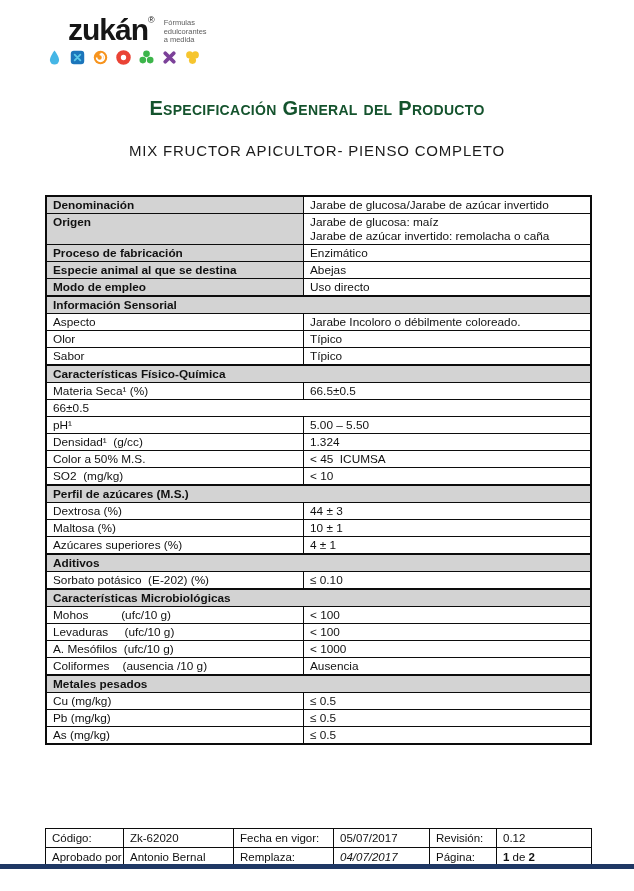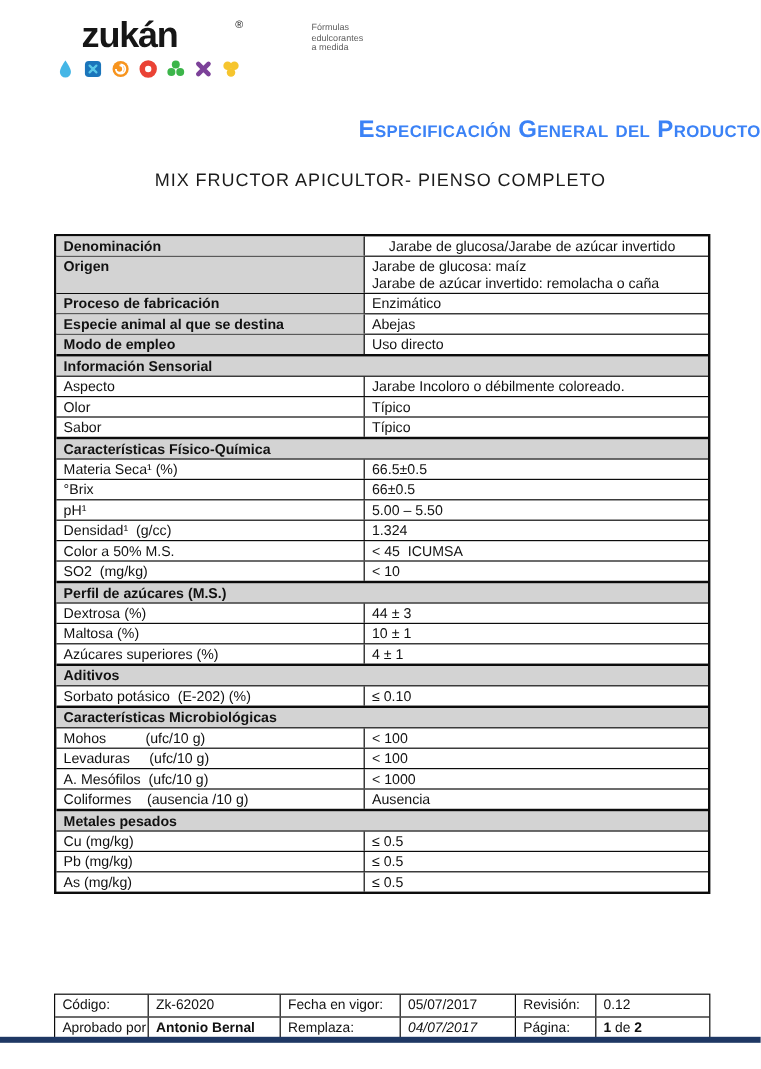--- a/index.html
+++ b/index.html
@@ -6,38 +6,38 @@
     --border:#0c0c0c;
     --gray:#d3d3d3;
     --navy:#1f3864;
   }
   *{margin:0;padding:0;box-sizing:border-box;}
   body{background:#ececec;font-family:"Liberation Sans",sans-serif;}
   .page{position:relative;width:634px;height:891px;margin:0 auto;background:#ffffff;overflow:hidden;}
 
   
   .logo{position:absolute;left:46px;top:14px;}
-  .brand-row{display:flex;align-items:flex-start;margin-left:22px;gap:48px;}
+  .brand-row{display:flex;align-items:flex-start;margin-left:22px;}
   .brand{font-size:30px;font-weight:700;letter-spacing:-1px;color:#161616;line-height:32px;}
   .reg{font-size:9px;color:#161616;margin-top:1px;}
   .tagline{margin-left:9px;margin-top:5px;font-size:7.5px;color:#5e5e5e;line-height:8.5px;}
   .icons-row{display:flex;gap:6px;margin-top:3px;}
   .ic{width:17px;height:17px;display:block;}
   .ic svg{width:100%;height:100%;display:block;}
 
   
-  .title{position:absolute;top:97px;left:0;width:100%;text-align:right;
-         font-variant:small-caps;font-weight:700;font-size:20px;letter-spacing:.3px;color:#3b82f6;}
+  .title{position:absolute;top:97px;left:0;width:100%;text-align:center;
+         font-variant:small-caps;font-weight:700;font-size:20px;letter-spacing:.3px;color:#14532d;}
   .subtitle{position:absolute;top:142px;left:0;width:100%;text-align:center;
          font-size:15px;letter-spacing:.8px;color:#1b1b1b;}
 
   
   .spec-table{position:absolute;left:45px;top:195px;width:547px;border:2px solid var(--border);background:#fff;}
   .trow{display:flex;border-top:1px solid var(--border);}
-  .trow:first-child{border-top:none;gap:14px;}
+  .trow:first-child{border-top:none;}
   .trow.section{border-top:2px solid var(--border);background:var(--gray);}
   .cell{padding:1px 0 1px 6px;font-size:11.8px;line-height:14px;color:#111;white-space:pre-wrap;}
   .cell.label{width:257px;border-right:1px solid var(--border);}
   .trow.graylbl .cell.label{background:var(--gray);font-weight:700;}
   .cell.value{flex:1;}
   .cell.section-label{width:100%;font-weight:700;}
 
   
   .footer-table{position:absolute;left:45px;top:828px;width:547px;border:1.5px solid var(--border);background:#fff;}
   .frow{display:flex;border-top:1px solid var(--border);}
@@ -149,21 +149,20 @@
         <div class="cell value"><div>Típico</div></div>
       </div>
       <div class="trow section">
         <div class="cell section-label">Características Físico-Química</div>
       </div>
       <div class="trow">
         <div class="cell label">Materia Seca¹ (%)</div>
         <div class="cell value"><div>66.5±0.5</div></div>
       </div>
       <div class="trow">
-        <div class="cell label">°Brix</div>
         <div class="cell value"><div>66±0.5</div></div>
       </div>
       <div class="trow">
         <div class="cell label">pH¹</div>
         <div class="cell value"><div>5.00 – 5.50</div></div>
       </div>
       <div class="trow">
         <div class="cell label">Densidad¹  (g/cc)</div>
         <div class="cell value"><div>1.324</div></div>
       </div>
@@ -237,21 +236,21 @@
       <div class="frow">
         <div class="fcell" style="width: 77px;">Código:</div>
         <div class="fcell" style="width: 110px;">Zk-62020</div>
         <div class="fcell" style="width: 100px;">Fecha en vigor:</div>
         <div class="fcell" style="width: 96px;">05/07/2017</div>
         <div class="fcell" style="width: 67px;">Revisión:</div>
         <div class="fcell">0.12</div>
       </div>
       <div class="frow">
         <div class="fcell" style="width: 77px;">Aprobado por</div>
-        <div class="fcell" style="width: 110px; font-weight: bold;">Antonio Bernal</div>
+        <div class="fcell" style="width: 110px;">Antonio Bernal</div>
         <div class="fcell" style="width: 100px;">Remplaza:</div>
         <div class="fcell" style="width: 96px; font-style: italic;">04/07/2017</div>
         <div class="fcell" style="width: 67px;">Página:</div>
         <div class="fcell"><span style="font-weight: 700;">1</span><span> de </span><span style="font-weight: 700;">2</span></div>
       </div>
     </div>
 
   <div class="navy-bar"></div>
 
 </div>

